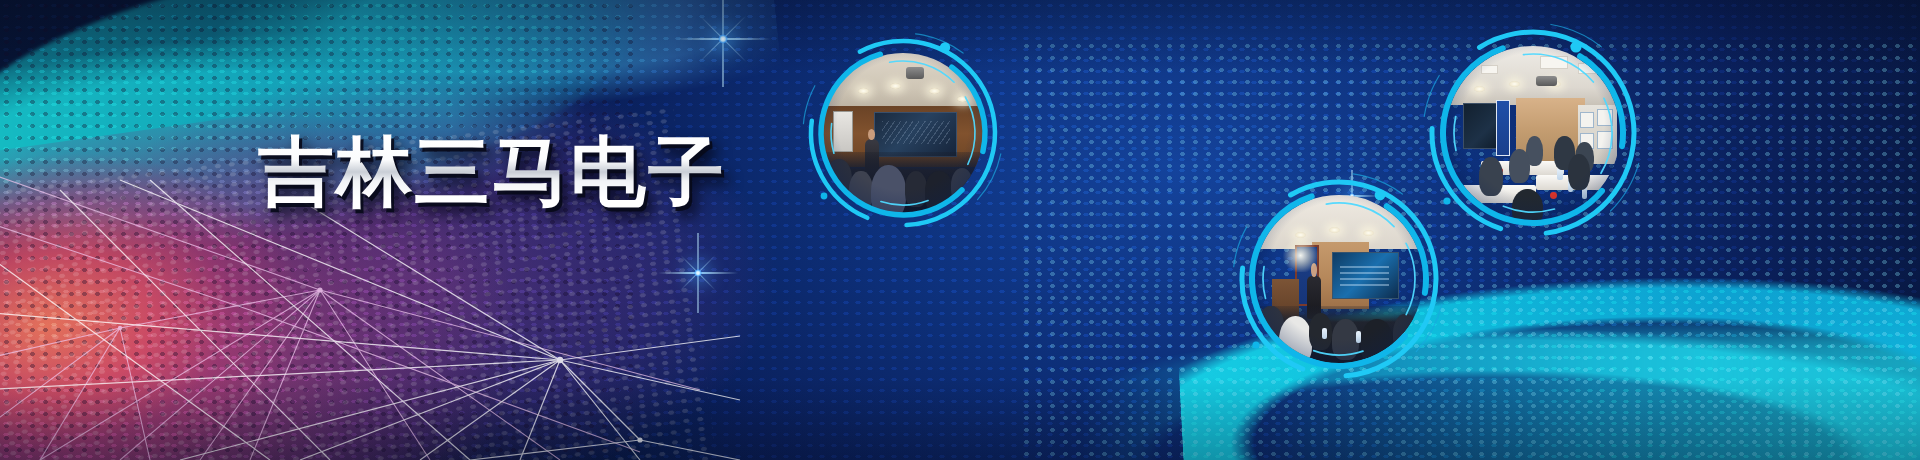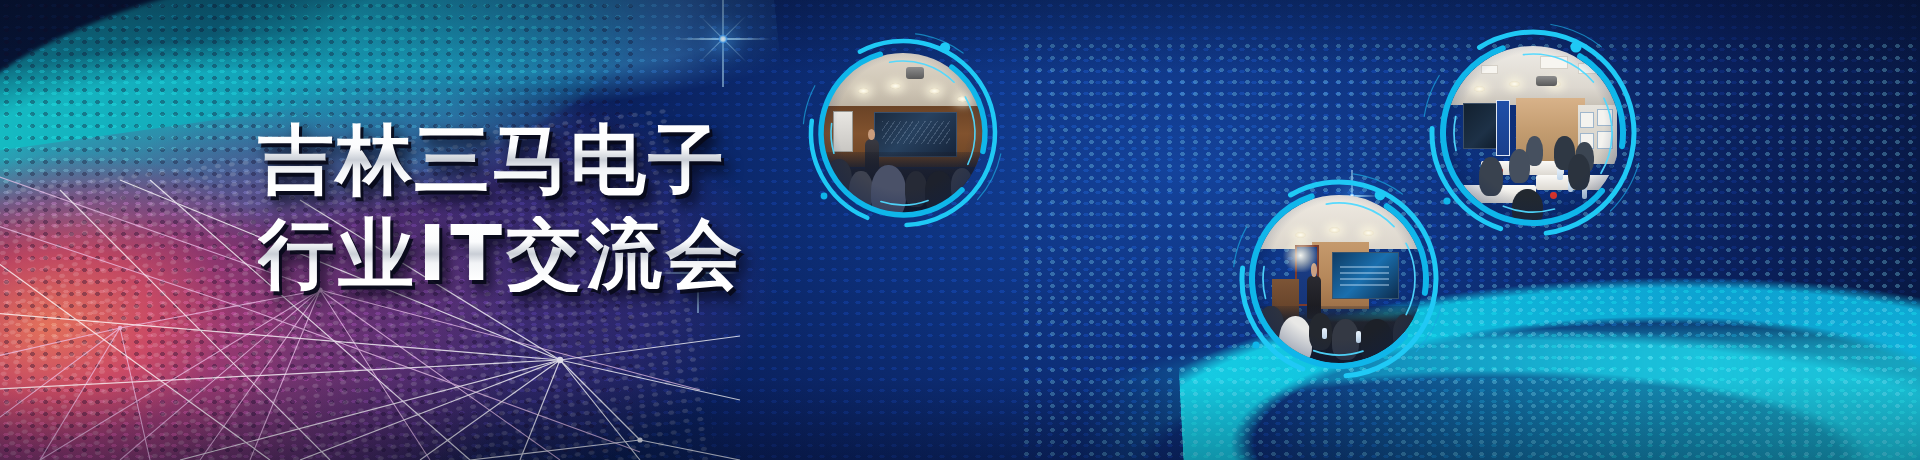--- a/index.html
+++ b/index.html
@@ -125,21 +125,21 @@
     background:linear-gradient(90deg,rgba(120,200,255,0) 0%,rgba(190,235,255,.95) 50%,rgba(120,200,255,0) 100%);
     transform-origin:50% 50%;
   }
   .flare .ray.h{width:120px;height:2px;transform:translate(-50%,-50%);}
   .flare .ray.v{width:2px;height:120px;transform:translate(-50%,-50%);}
   .flare .ray.d1{width:66px;height:1.4px;transform:translate(-50%,-50%) rotate(45deg);opacity:.75;}
   .flare .ray.d2{width:66px;height:1.4px;transform:translate(-50%,-50%) rotate(-45deg);opacity:.75;}
 
   
   .headline{
-    position:absolute;left:258px;top:122px;width:560px;
+    position:absolute;left:258px;top:134px;width:560px;
     z-index:30;
   }
   .hl-line{
     font-family:"DejaVu Sans","Liberation Sans",sans-serif;
     font-weight:bold;
     font-size:76px;
     line-height:1.0;
     letter-spacing:2px;
     color:#f4f6f8;
     background:linear-gradient(180deg,#ffffff 0%,#fbfcfd 34%,#c9ced6 50%,#f2f4f7 62%,#ffffff 84%);
@@ -303,21 +303,20 @@
   </div>
 
   <div class="flare" style="left:1351px;top:195px;width:1px;height:1px;">
     <div class="ray h" style="width:52px;"></div>
     <div class="ray v" style="height:52px;"></div>
     <div class="core" style="width:6px;height:6px;"></div>
   </div>
 
   <div class="headline">
     <div class="hl-line l1">吉林三马电子</div>
-    <div class="hl-line l2">行业IT交流会</div>
   </div>
 
   <div class="medallion" style="left:798px;top:28px;width:210px;height:210px;">
     <div class="photo" style="left:25px;top:25px;width:160px;height:160px;">
       <div class="photo-inner">
         <div class="p1-ceiling"></div>
         <div class="p1-wall"></div>
         <div class="p1-sidepanel"></div>
         <div class="p1-proj"></div>
         <div class="p1-light" style="left:22%;top:22%;"></div>

